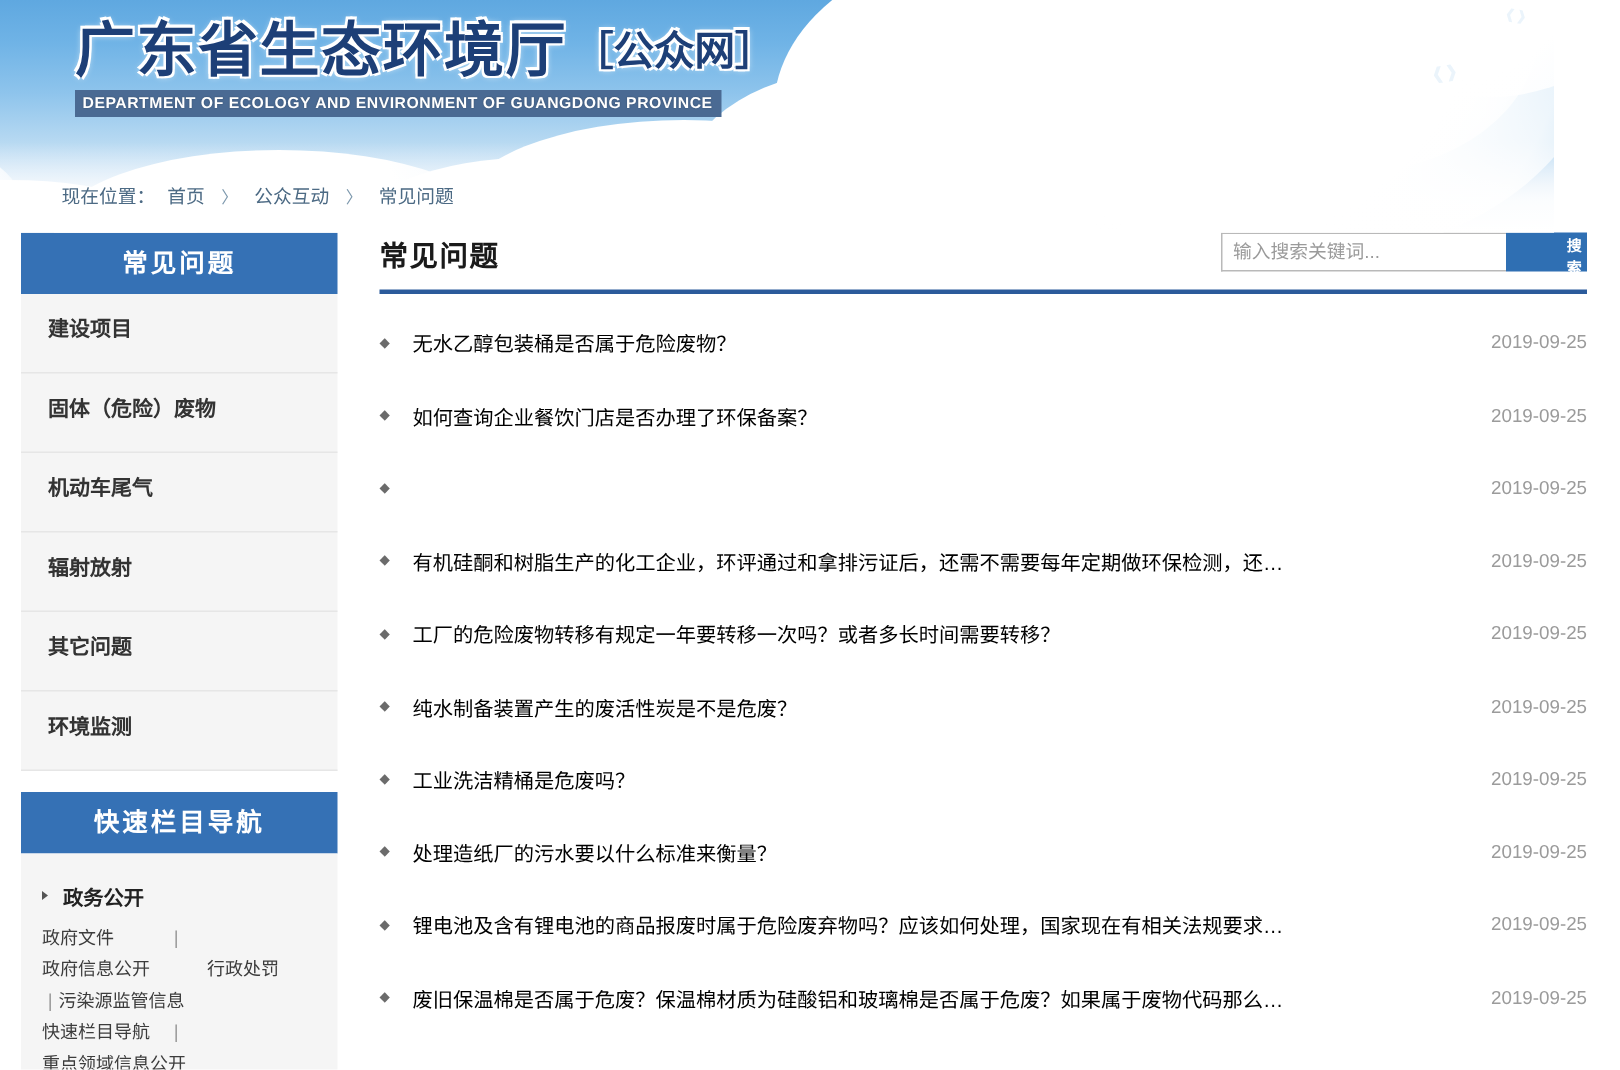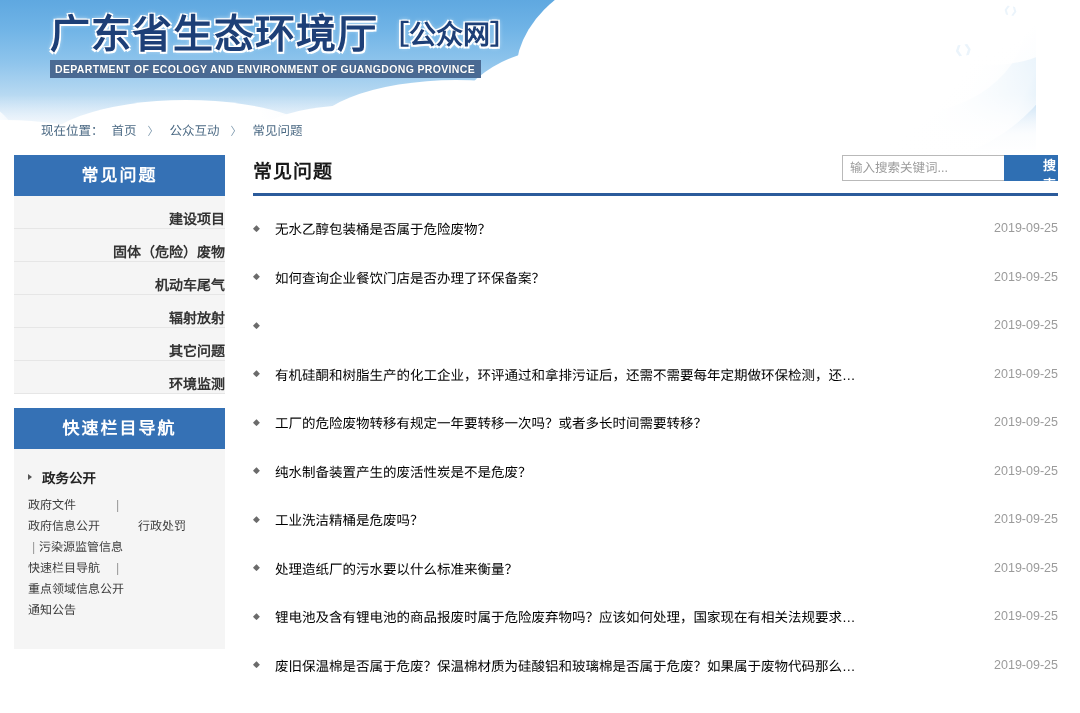--- a/index.html
+++ b/index.html
@@ -135,30 +135,29 @@
     font-size: 17px;
     font-weight: bold;
     letter-spacing: 2px;
     text-align: center;
     height: 41px;
     line-height: 41px;
   }
 
   .nav-list { background: #f5f5f5; }
   .nav-item {
-    height: 33px;
+    height: 53px;
     line-height: 47.5px;
     padding-left: 18px;
     font-size: 14px;
     font-weight: bold;
     color: #333333;
     border-bottom: 1px solid #e6e6e6;
     cursor: pointer;
     white-space: nowrap;
-    text-align: right;
   }
   .nav-item:last-child { border-bottom: 1px solid #e6e6e6; }
 
   .quick-panel { margin-top: 14px; }
   .quick-body { background: #f5f5f5; padding: 10px 0 12px 0; }
 
   .quick-group-title {
     display: flex;
     align-items: center;
     font-size: 13.5px;
@@ -205,39 +204,39 @@
     padding-bottom: 10px;
   }
   .main-title {
     font-size: 19px;
     font-weight: bold;
     color: #1a1a1a;
     letter-spacing: 1px;
   }
   .search-wrap { display: flex; align-items: stretch; margin-bottom: 2px; }
   .search-input {
-    width: 162px;
+    width: 190px;
     height: 26px;
     border: 1px solid #b9b9b9;
     border-right: none;
     font-size: 12.5px;
     color: #444;
     padding: 0 7px;
     background: #ffffff;
     outline: none;
     font-family: "Liberation Sans", "DejaVu Sans", sans-serif;
   }
   .search-input::placeholder { color: #9a9a9a; }
   .search-btn {
     width: 54px;
     height: 26px;
     background: #2f6fb3;
     color: #ffffff;
     border: none;
-    font-size: 13px;
+    font-size: 10px;
     font-weight: bold;
     letter-spacing: 1px;
     cursor: pointer;
     font-family: "Liberation Sans", "DejaVu Sans", sans-serif;
     padding-left: 38px;
   }
   .title-rule {
     height: 3px;
     background: #2b5b9b;
     margin-bottom: 4px;

